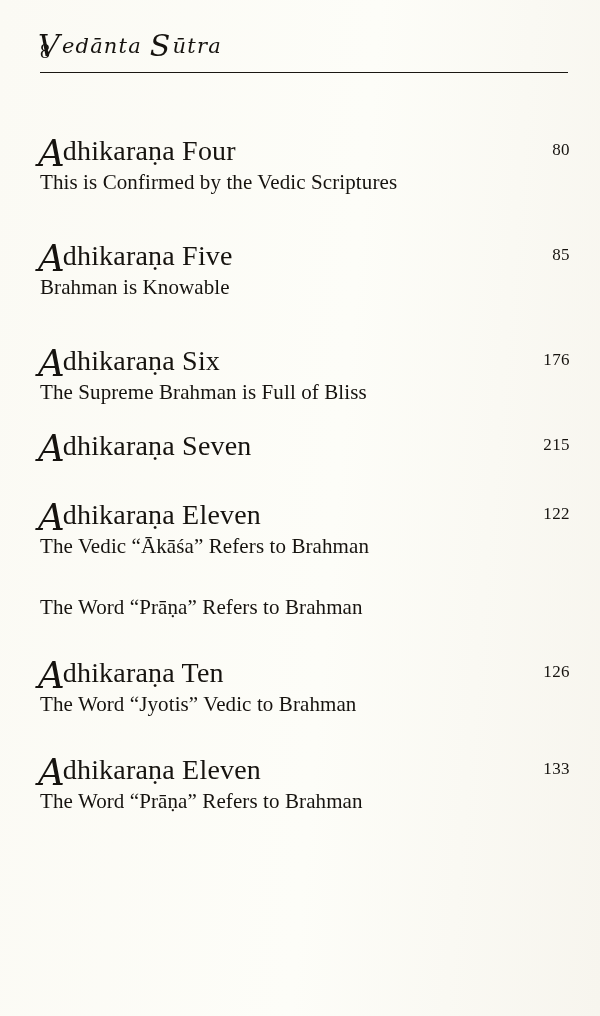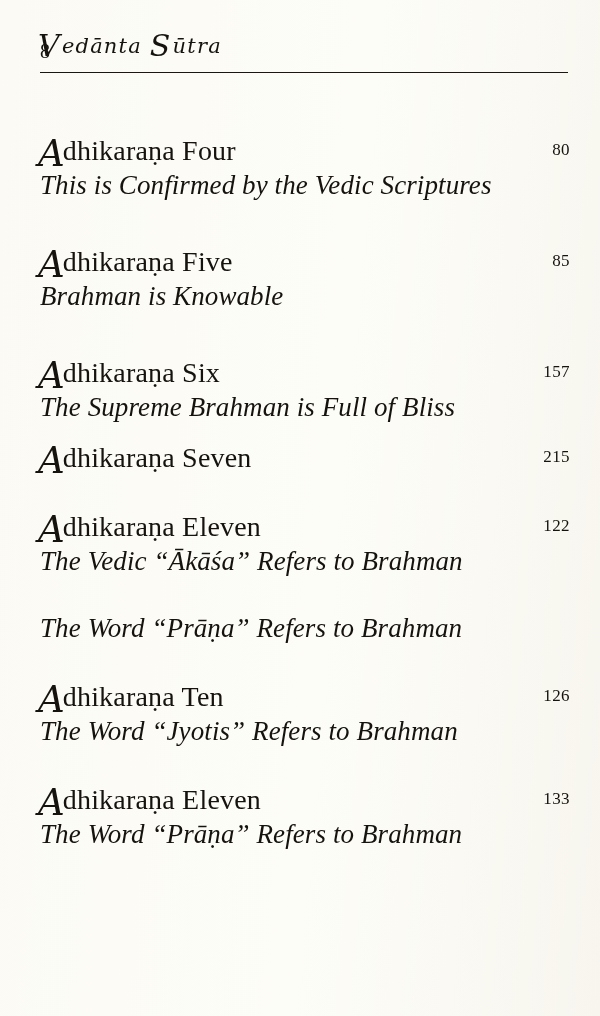--- a/index.html
+++ b/index.html
@@ -85,29 +85,28 @@
     letter-spacing: 0.2px;
   }
   .entry .page-num {
     position: absolute;
     right: 0;
     top: 6px;
     font-size: 17px;
     letter-spacing: 0.4px;
   }
   .entry .line2 {
-    font-size: 27px;
+    font-size: 21px;
     letter-spacing: 0.1px;
     margin-top: 3px;
     padding-left: 2px;
-    font-style: italic;
   }
   .gap-lg { margin-bottom: 44px; }
   .gap-md { margin-bottom: 36px; }
-  .gap-sm { margin-bottom: 18px; }
+  .gap-sm { margin-bottom: 24px; }
 </style>
 </head>
 <body>
 
 <div class="page">
 
   <div class="header">
     <div class="folio">8</div>
     <div class="running-title"><span class="cap">V</span><span>edānta </span><span class="cap">S</span><span>ūtra</span></div>
     <div class="rule"></div>
@@ -127,21 +126,21 @@
       <div class="line1">
         <span class="dropcap">A</span><span class="title-rest">dhikaraṇa Five</span>
         <span class="page-num">85</span>
       </div>
       <div class="line2">Brahman is Knowable</div>
     </div>
 
     <div class="entry gap-sm">
       <div class="line1">
         <span class="dropcap">A</span><span class="title-rest">dhikaraṇa Six</span>
-        <span class="page-num">157</span>
+        <span class="page-num">176</span>
       </div>
       <div class="line2">The Supreme Brahman is Full of Bliss</div>
     </div>
 
     <div class="entry gap-md">
       <div class="line1">
         <span class="dropcap">A</span><span class="title-rest">dhikaraṇa Seven</span>
         <span class="page-num">215</span>
       </div>
     </div>
@@ -156,21 +155,21 @@
 
     <div class="entry gap-md">
       <div class="line2">The Word “Prāṇa” Refers to Brahman</div>
     </div>
 
     <div class="entry gap-md">
       <div class="line1">
         <span class="dropcap">A</span><span class="title-rest">dhikaraṇa Ten</span>
         <span class="page-num">126</span>
       </div>
-      <div class="line2">The Word “Jyotis” Refers to Brahman</div>
+      <div class="line2">The Word “Jyotis” Vedic to Brahman</div>
     </div>
 
     <div class="entry">
       <div class="line1">
         <span class="dropcap">A</span><span class="title-rest">dhikaraṇa Eleven</span>
         <span class="page-num">133</span>
       </div>
       <div class="line2">The Word “Prāṇa” Refers to Brahman</div>
     </div>
 

